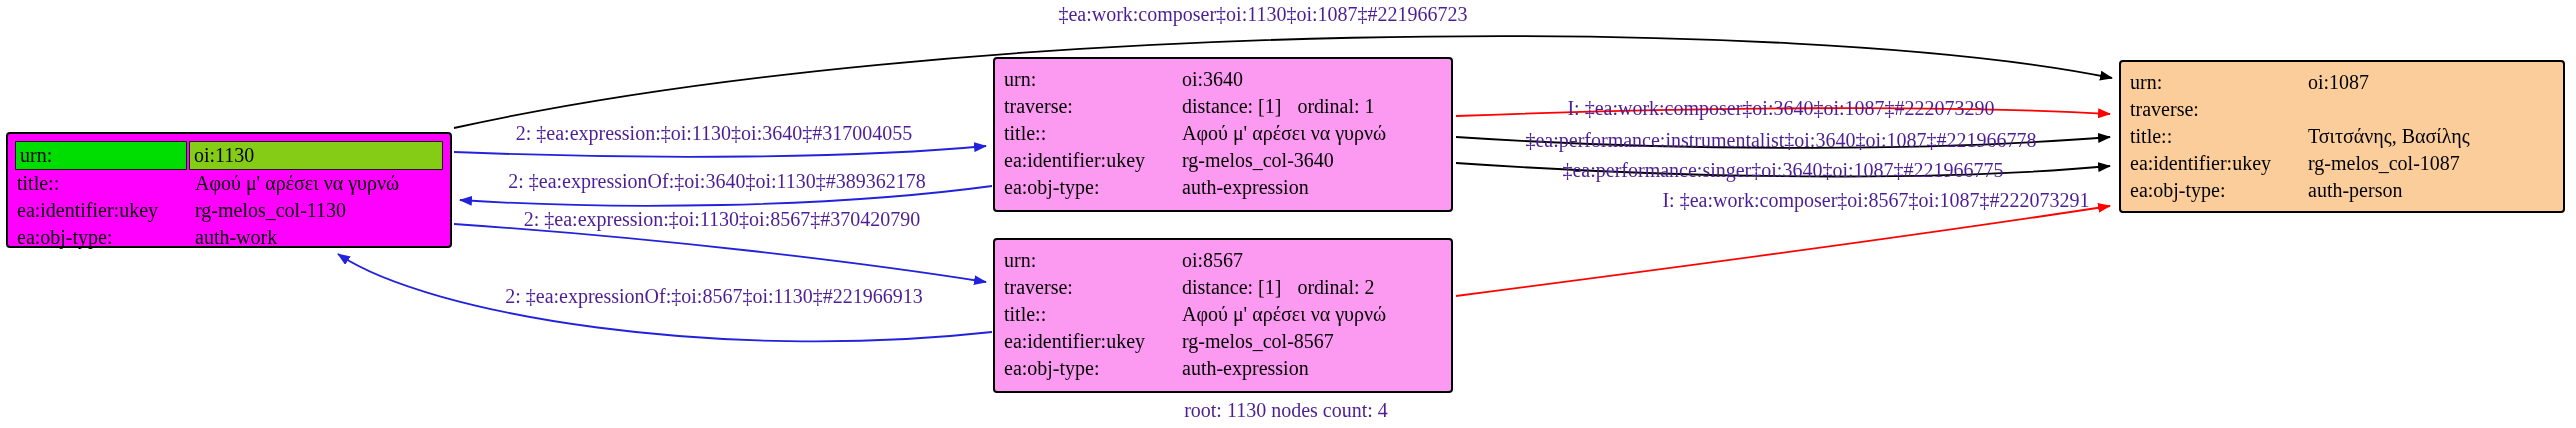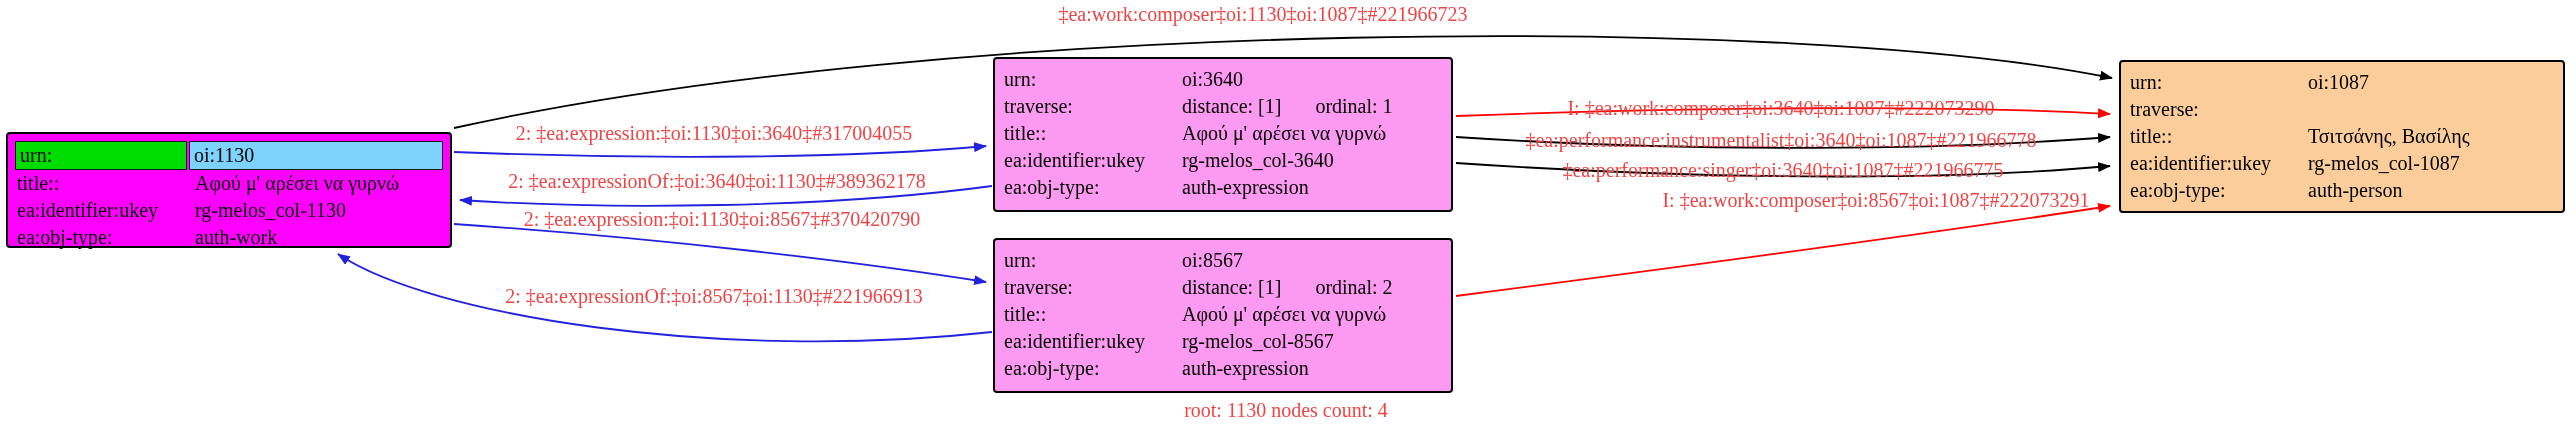--- a/index.html
+++ b/index.html
@@ -13,32 +13,32 @@
     position:absolute; box-sizing:border-box;
     border:2px solid #000; border-radius:4px;
     font-size:20px; line-height:27px; padding:7px 0;
   }
   .node-magenta { background:#ff00ff; }
   .node-violet  { background:#fc99f1; }
   .node-peach   { background:#fbcd9b; }
   .row { display:flex; padding:0 9px; white-space:nowrap; }
   .key { width:178px; flex:none; }
   .val { flex:1; }
-  .ord { margin-left:34px; }
+  .ord { margin-left:16px; }
   .row-hl { padding:0 7px; }
   .row-hl .key {
     background:#00dd00; border:1px solid #1a1a1a; width:172px;
     padding-left:4px; margin-right:2px; box-sizing:border-box;
   }
   .row-hl .val {
-    background:#7dd3fc; border:1px solid #1a1a1a; padding-left:4px;
+    background:#84cc16; border:1px solid #1a1a1a; padding-left:4px;
   }
   .elabel {
     position:absolute; transform:translateX(-50%);
-    font-size:20px; line-height:24px; white-space:nowrap; color:#ef4444;
+    font-size:20px; line-height:24px; white-space:nowrap; color:#4c1d95;
   }
 </style>
 </head>
 <body>
 
 <div id="canvas">
 
   <svg class="edges" viewBox="0 0 2576 428" xmlns="http://www.w3.org/2000/svg">
     <defs>
       <marker id="arr-black" markerWidth="13" markerHeight="10" refX="12" refY="5" orient="auto" markerUnits="userSpaceOnUse">

